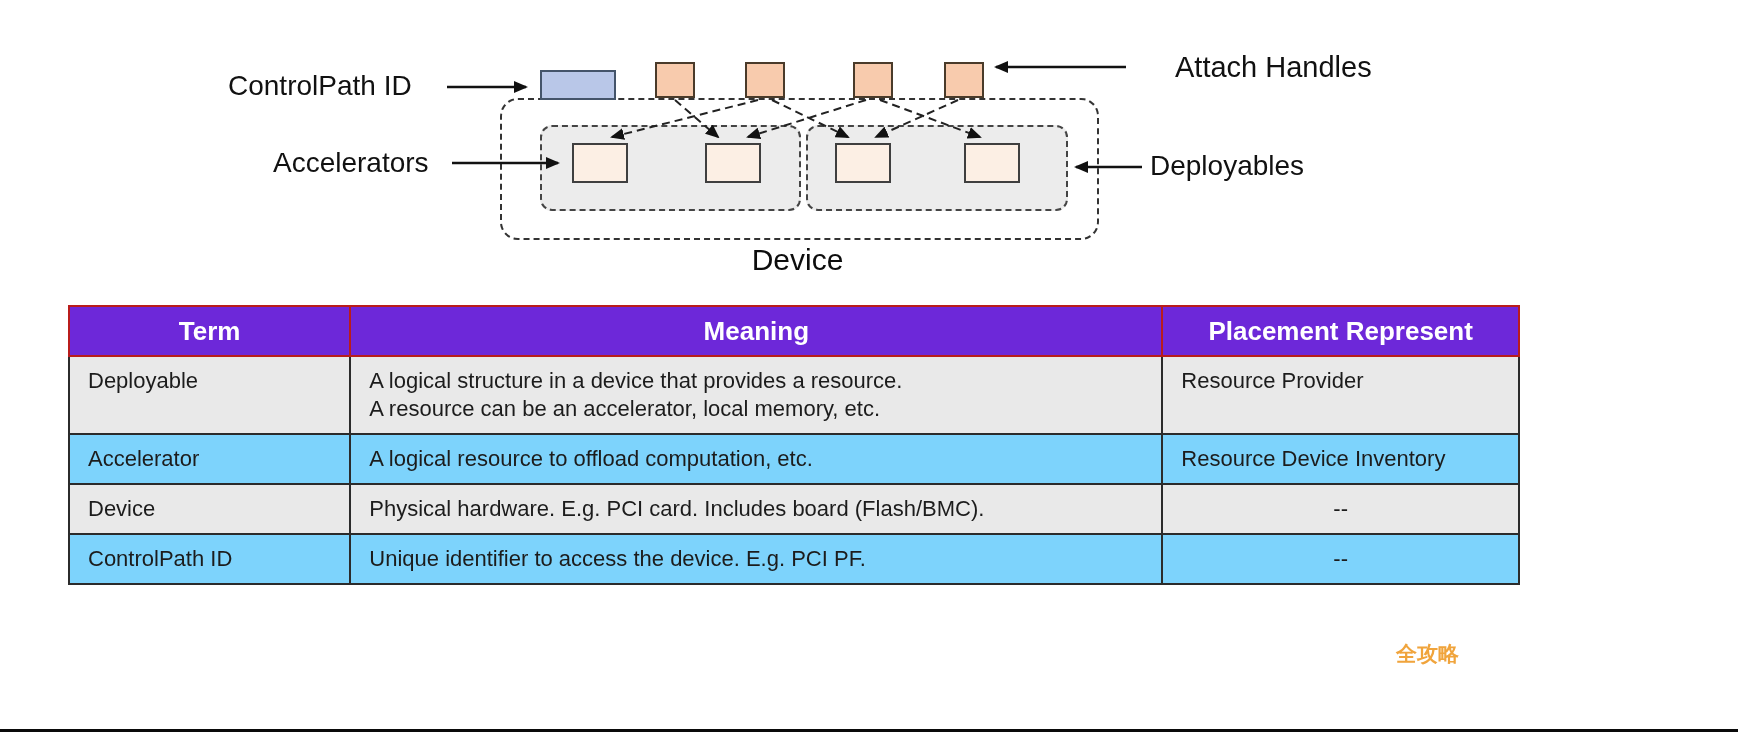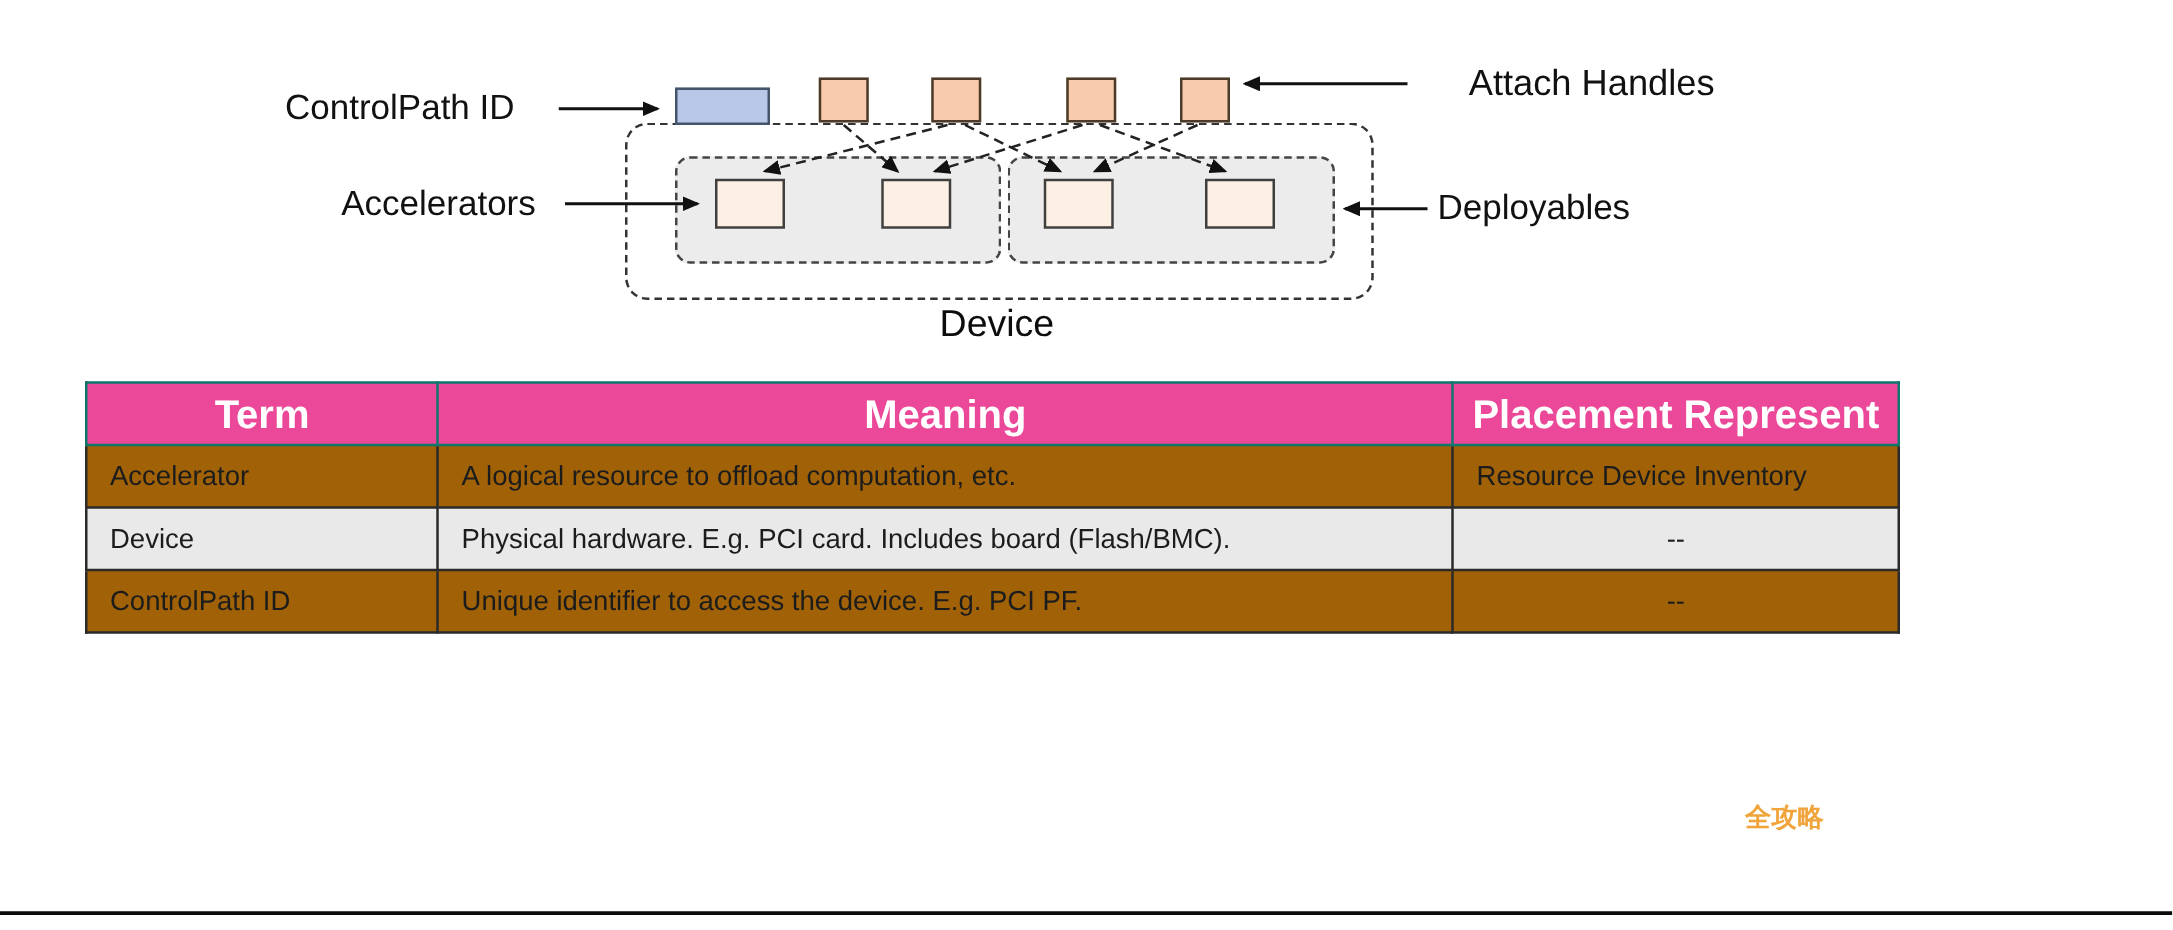--- a/index.html
+++ b/index.html
@@ -68,33 +68,33 @@
   
   .term-table {
     position: absolute; left: 68px; top: 305px;
     width: 1452px; border-collapse: collapse;
     table-layout: fixed; z-index: 4;
   }
   .term-table col.c-term { width: 19.4%; }
   .term-table col.c-meaning { width: 56.0%; }
   .term-table col.c-place { width: 24.6%; }
   .term-table th {
-    background: #ec4899; color: #ffffff;
-    font-size: 32px; font-weight: bold;
+    background: #6d28d9; color: #ffffff;
+    font-size: 26px; font-weight: bold;
     height: 48px; text-align: center;
-    border: 2px solid #0f766e; padding: 0 8px;
+    border: 2px solid #b91c1c; padding: 0 8px;
   }
   .term-table td {
     border: 2px solid #2b2b2b;
     font-size: 22px; line-height: 28px; color: #1c1c1c;
     vertical-align: top;
     padding: 10px 18px;
   }
   .term-table tr.odd td { background: #e9e9e9; }
-  .term-table tr.even td { background: #a16207; }
+  .term-table tr.even td { background: #7dd3fc; }
   .meaning-cell { white-space: pre-line; padding-left: 20px; }
   .center { text-align: center; padding-left: 0; }
 
   .watermark {
     position: absolute; left: 1396px; top: 640px;
     color: #f0a43c; font-size: 21px; font-weight: bold;
     z-index: 6;
   }
   .bottom-line {
     position: absolute; left: 0; bottom: 0;
@@ -157,20 +157,26 @@
         <col class="c-place">
     </colgroup>
     <thead>
       <tr>
         <th>Term</th>
         <th>Meaning</th>
         <th>Placement Represent</th>
       </tr>
     </thead>
     <tbody>
+      <tr class="odd">
+        <td>Deployable</td>
+        <td class="meaning-cell">A logical structure in a device that provides a resource.
+A resource can be an accelerator, local memory, etc.</td>
+        <td>Resource Provider</td>
+      </tr>
       <tr class="even">
         <td>Accelerator</td>
         <td class="meaning-cell">A logical resource to offload computation, etc.</td>
         <td>Resource Device Inventory</td>
       </tr>
       <tr class="odd">
         <td>Device</td>
         <td class="meaning-cell">Physical hardware. E.g. PCI card. Includes board (Flash/BMC).</td>
         <td class="center">--</td>
       </tr>

